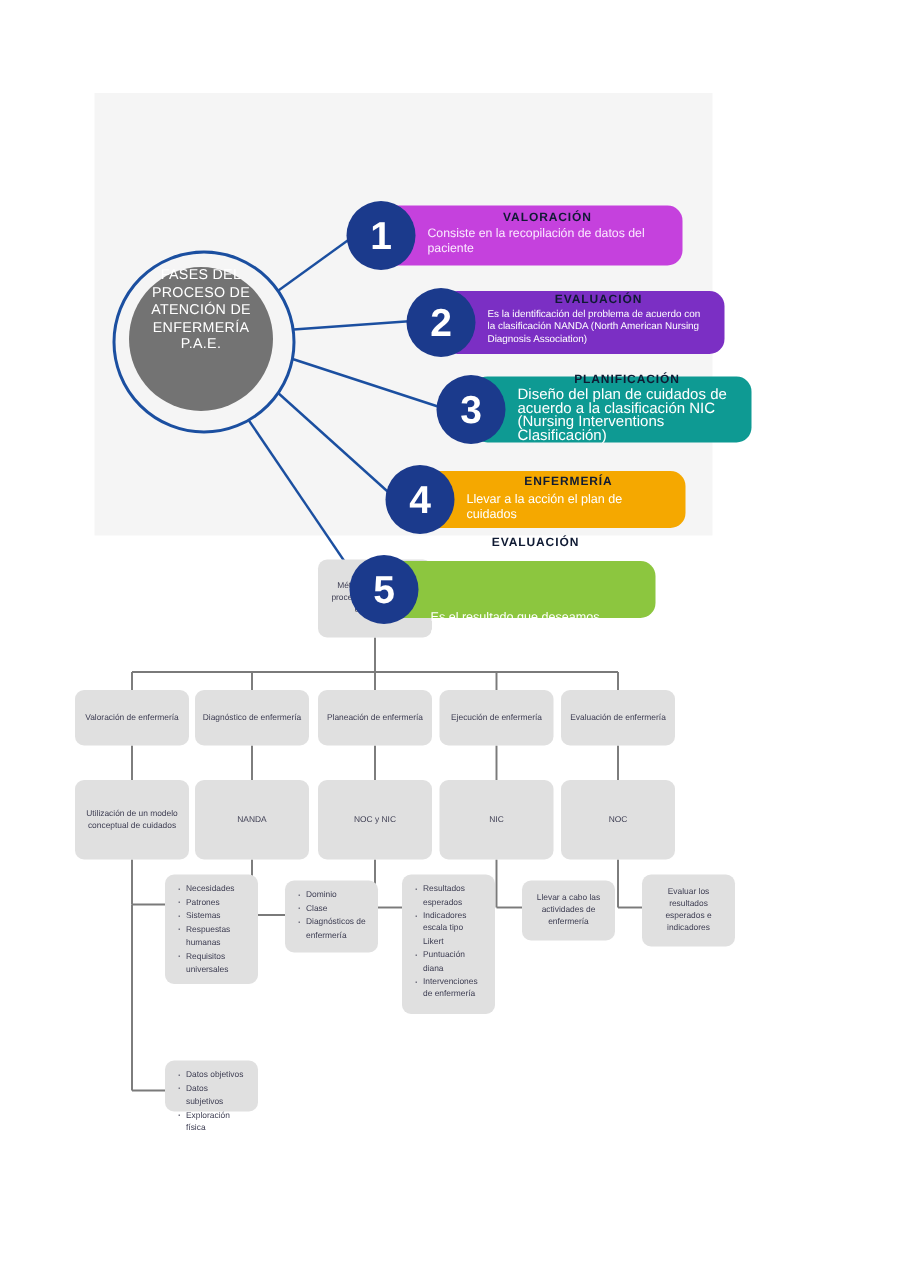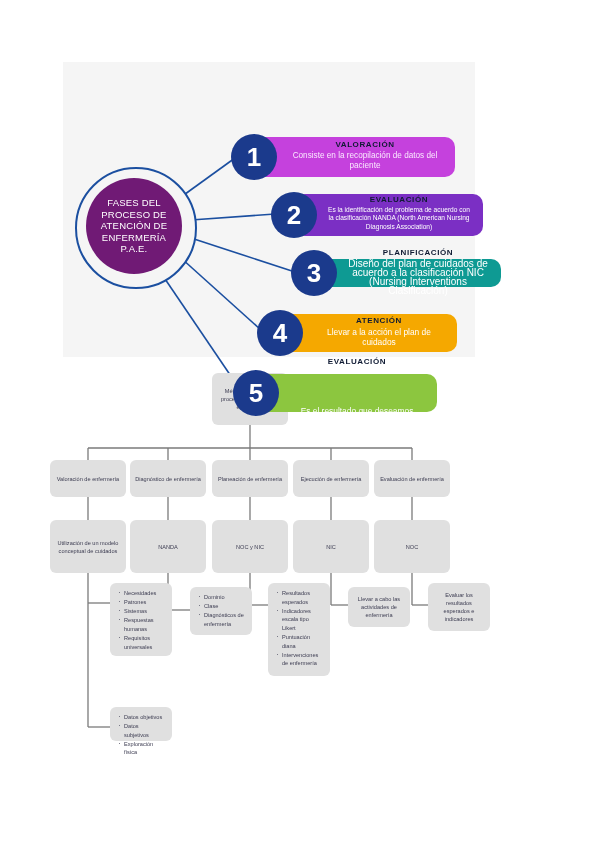--- a/index.html
+++ b/index.html
@@ -17,22 +17,22 @@
   .ig-inner{position:absolute;inset:0;}
 
   
   .center-ring{
     position:absolute;left:12px;top:105px;width:118px;height:118px;
     border:2px solid #1b4fa0;border-radius:50%;
     background:#f5f5f5;
   }
   .center-circle{
     position:absolute;left:23px;top:116px;width:96px;height:96px;
-    border-radius:50%;background:#701a75;
-    display:flex;align-items:center;justify-content:center;
+    border-radius:50%;background:#737373;
+    display:flex;align-items:flex-start;justify-content:center;
     text-align:center;
   }
   .center-circle span{
     color:#ffffff;font-size:9.5px;line-height:11.5px;font-weight:400;
     letter-spacing:.2px;display:block;padding:0 4px;
   }
 
   
   svg.connectors{position:absolute;left:0;top:0;width:412px;height:295px;overflow:visible;}
 
@@ -51,34 +51,34 @@
     padding:5px 10px 9px 30px;
     position:relative;z-index:2;
     display:flex;flex-direction:column;align-items:center;justify-content:center;
     box-sizing:border-box;
   }
   .bar .ttl{
     font-size:8px;font-weight:bold;letter-spacing:.6px;color:#0f1a33;
     text-align:center;line-height:10px;
   }
   .bar .dsc{
-    font-size:7.6px;line-height:9.4px;text-align:center;color:#ffffff;
+    font-size:7.6px;line-height:9.4px;color:#ffffff;
     margin-top:1px;
   }
 
   #row1{left:168px;top:72px;}
   #row1 .bar{background:#c541dd;width:200px;height:40px;}
   #row1 .dsc{color:#fbe9ff;font-size:8.2px;line-height:10px;}
 
   #row2{left:208px;top:130px;}
   #row2 .bar{background:#7b2fc4;width:188px;height:42px;}
   #row2 .dsc{color:#ffffff;font-size:6.6px;line-height:8.2px;}
 
   #row3{left:228px;top:188px;}
-  #row3 .bar{background:#0e9a93;width:186px;height:28px;}
+  #row3 .bar{background:#0e9a93;width:186px;height:44px;}
   #row3 .dsc{color:#ffffff;font-size:10px;line-height:9px;}
 
   #row4{left:194px;top:248px;}
   #row4 .bar{background:#f5a800;width:176px;height:38px;}
   #row4 .dsc{color:#ffffff;font-size:8.4px;line-height:10px;}
 
   #row5{left:170px;top:308px;}
   #row5 .bar{background:#8cc63f;width:180px;height:38px;gap:38px;}
   #row5 .dsc{color:#ffffff;font-size:8.4px;line-height:10px;}
 
@@ -147,21 +147,21 @@
       <div class="num-circle">3</div>
       <div class="bar">
         <div class="ttl">PLANIFICACIÓN</div>
         <div class="dsc">Diseño del plan de cuidados de acuerdo a la clasificación NIC (Nursing Interventions Clasificación)</div>
       </div>
     </div>
 
     <div class="row" id="row4">
       <div class="num-circle">4</div>
       <div class="bar">
-        <div class="ttl">ATENCIÓN</div>
+        <div class="ttl">ENFERMERÍA</div>
         <div class="dsc">Llevar a la acción el plan de cuidados</div>
       </div>
     </div>
 
 
     <div class="row" id="row5">
       <div class="num-circle">5</div>
       <div class="bar">
         <div class="ttl">EVALUACIÓN</div>
         <div class="dsc">Es el resultado que deseamos esperar</div>

